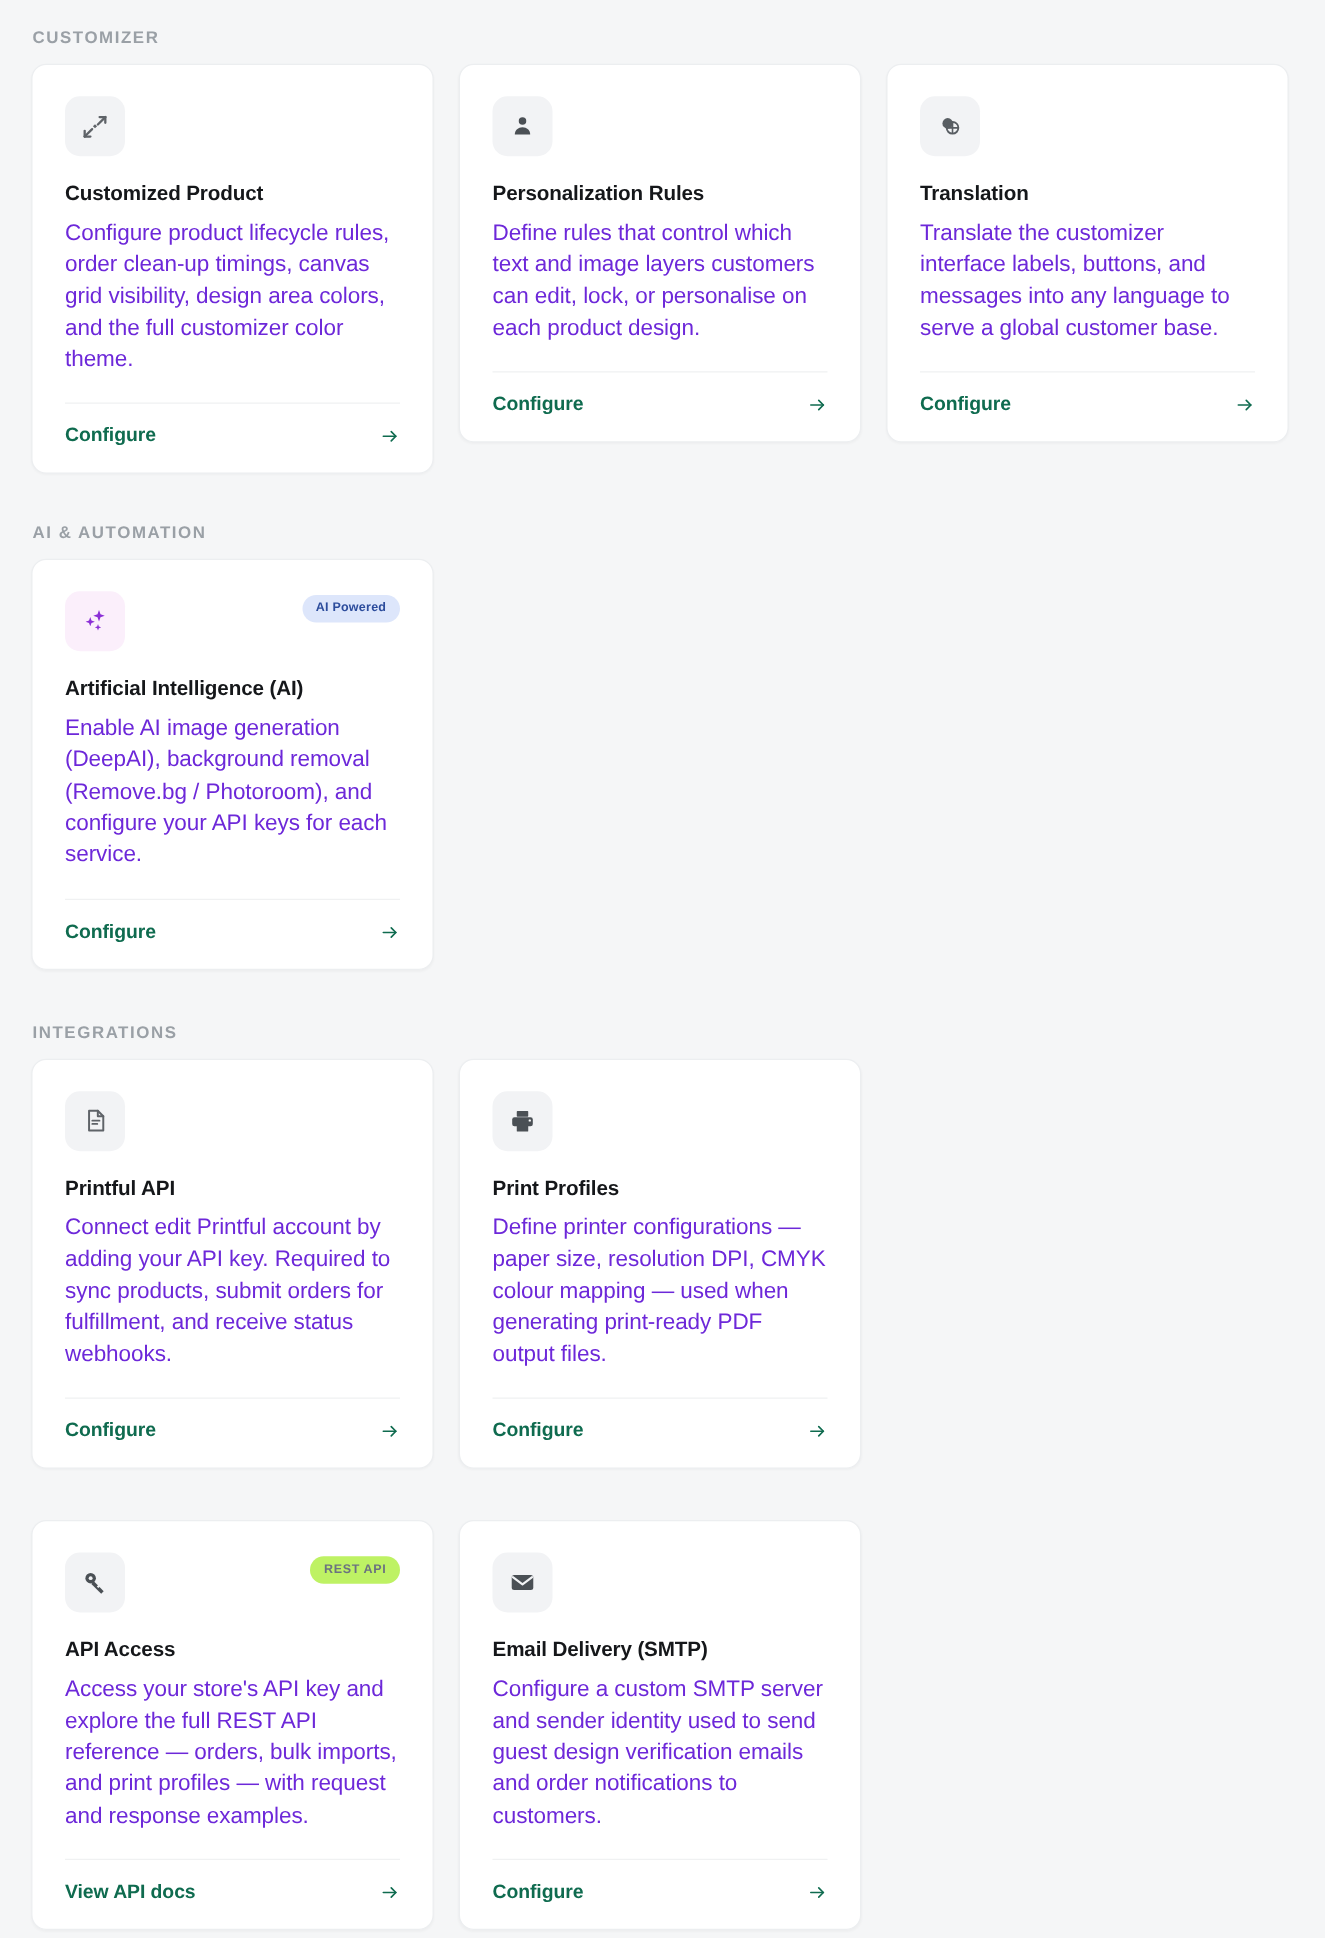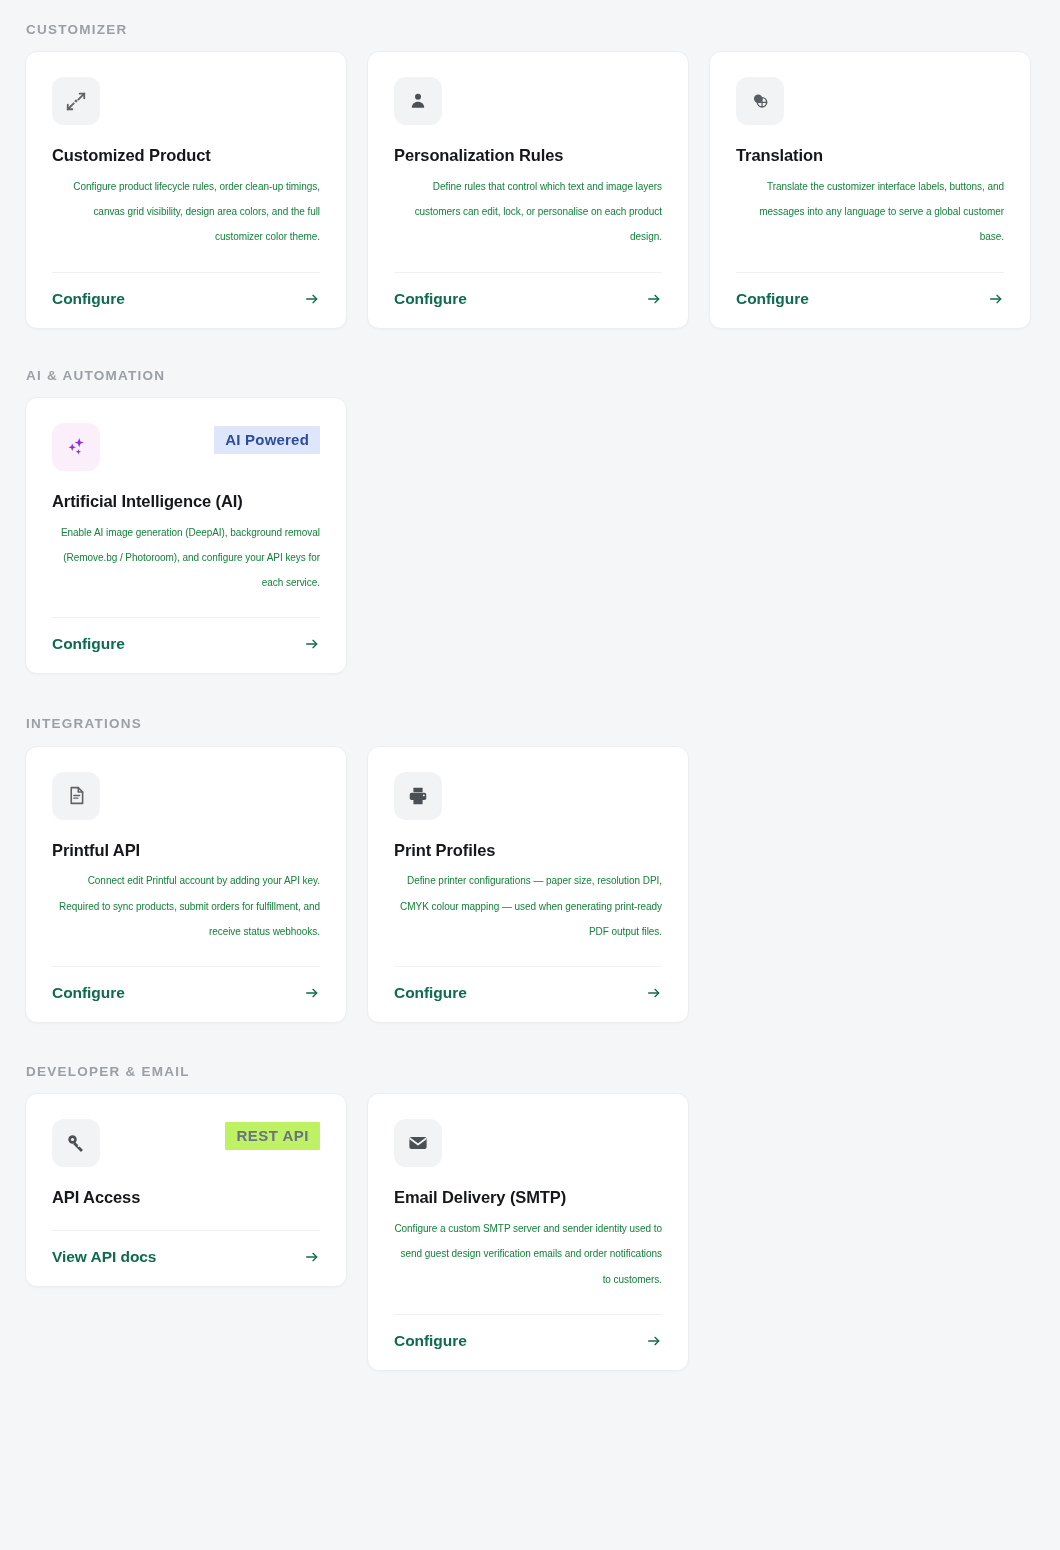--- a/index.html
+++ b/index.html
@@ -67,24 +67,24 @@
     align-items: center;
     justify-content: center;
     flex: 0 0 auto;
   }
   .icon-tile.ai {
     background: #fbeffb;
   }
   .icon-tile svg { display: block; }
 
   .badge {
-    font-size: 15px;
+    font-size: 10px;
     font-weight: bold;
     padding: 5px 11px;
-    border-radius: 1px;
+    border-radius: 11px;
     line-height: 1.2;
     white-space: nowrap;
     letter-spacing: 0.2px;
     margin-top: 3px;
   }
   .badge.ai-powered {
     background: #dde6fb;
     color: #2c4c9c;
   }
   .badge.rest-api {
@@ -96,26 +96,25 @@
   .card-title {
     font-size: 16.5px;
     font-weight: bold;
     color: #15171a;
     margin: 20px 0 0 0;
     line-height: 1.25;
     letter-spacing: -0.1px;
   }
 
   .card-desc {
-    font-size: 10px;
-    color: #15803d;
+    font-size: 18px;
+    color: #6d28d9;
     line-height: 25.3px;
     margin: 8px 0 0 0;
     letter-spacing: -0.05px;
-    text-align: right;
   }
 
   .card-foot {
     margin-top: auto;
     border-top: 1px solid #f0f1f2;
     display: flex;
     align-items: center;
     justify-content: space-between;
     padding: 17px 0 20px 0;
   }
@@ -308,37 +307,37 @@
               <svg width="16" height="16" viewBox="0 0 24 24" fill="none" stroke="#0f6b4f" stroke-width="2" stroke-linecap="round" stroke-linejoin="round">
                 <path d="M4 12 H19"></path>
                 <path d="M13.5 6.5 L19 12 L13.5 17.5"></path>
               </svg>
             </span>
           </div>
         </div>
       </div>
     </div>
     <div class="section" id="sec-developer">
-      <div class="section-title">DEVELOPER &amp; EMAIL</div>
       <div class="grid">
         <div class="card">
           <div class="card-head">
             <div class="icon-tile">
               <span>
                 <svg width="22" height="22" viewBox="0 0 24 24" fill="#4b5055">
                   <circle cx="8.2" cy="8.2" r="4.6"></circle>
                   <circle cx="8.2" cy="8.2" r="1.7" fill="#f2f3f5"></circle>
                   <path d="M11 11 L19.6 19.6 L17.4 21.8 L8.8 13.2 Z"></path>
                   <rect x="13.6" y="15.4" width="3.4" height="1.9" transform="rotate(-45 13.6 15.4)" fill="#f2f3f5"></rect>
                 </svg>
               </span>
             </div>
             <span class="badge rest-api">REST API</span>
           </div>
           <div class="card-title">API Access</div>
+          <div class="card-desc">Access your store's API key and explore the full REST API reference — orders, bulk imports, and print profiles — with request and response examples.</div>
           <div class="card-spacer"></div>
           <div class="card-foot">
             <a class="cta" href="#">View API docs</a>
             <span class="arrow">
               <svg width="16" height="16" viewBox="0 0 24 24" fill="none" stroke="#0f6b4f" stroke-width="2" stroke-linecap="round" stroke-linejoin="round">
                 <path d="M4 12 H19"></path>
                 <path d="M13.5 6.5 L19 12 L13.5 17.5"></path>
               </svg>
             </span>
           </div>

